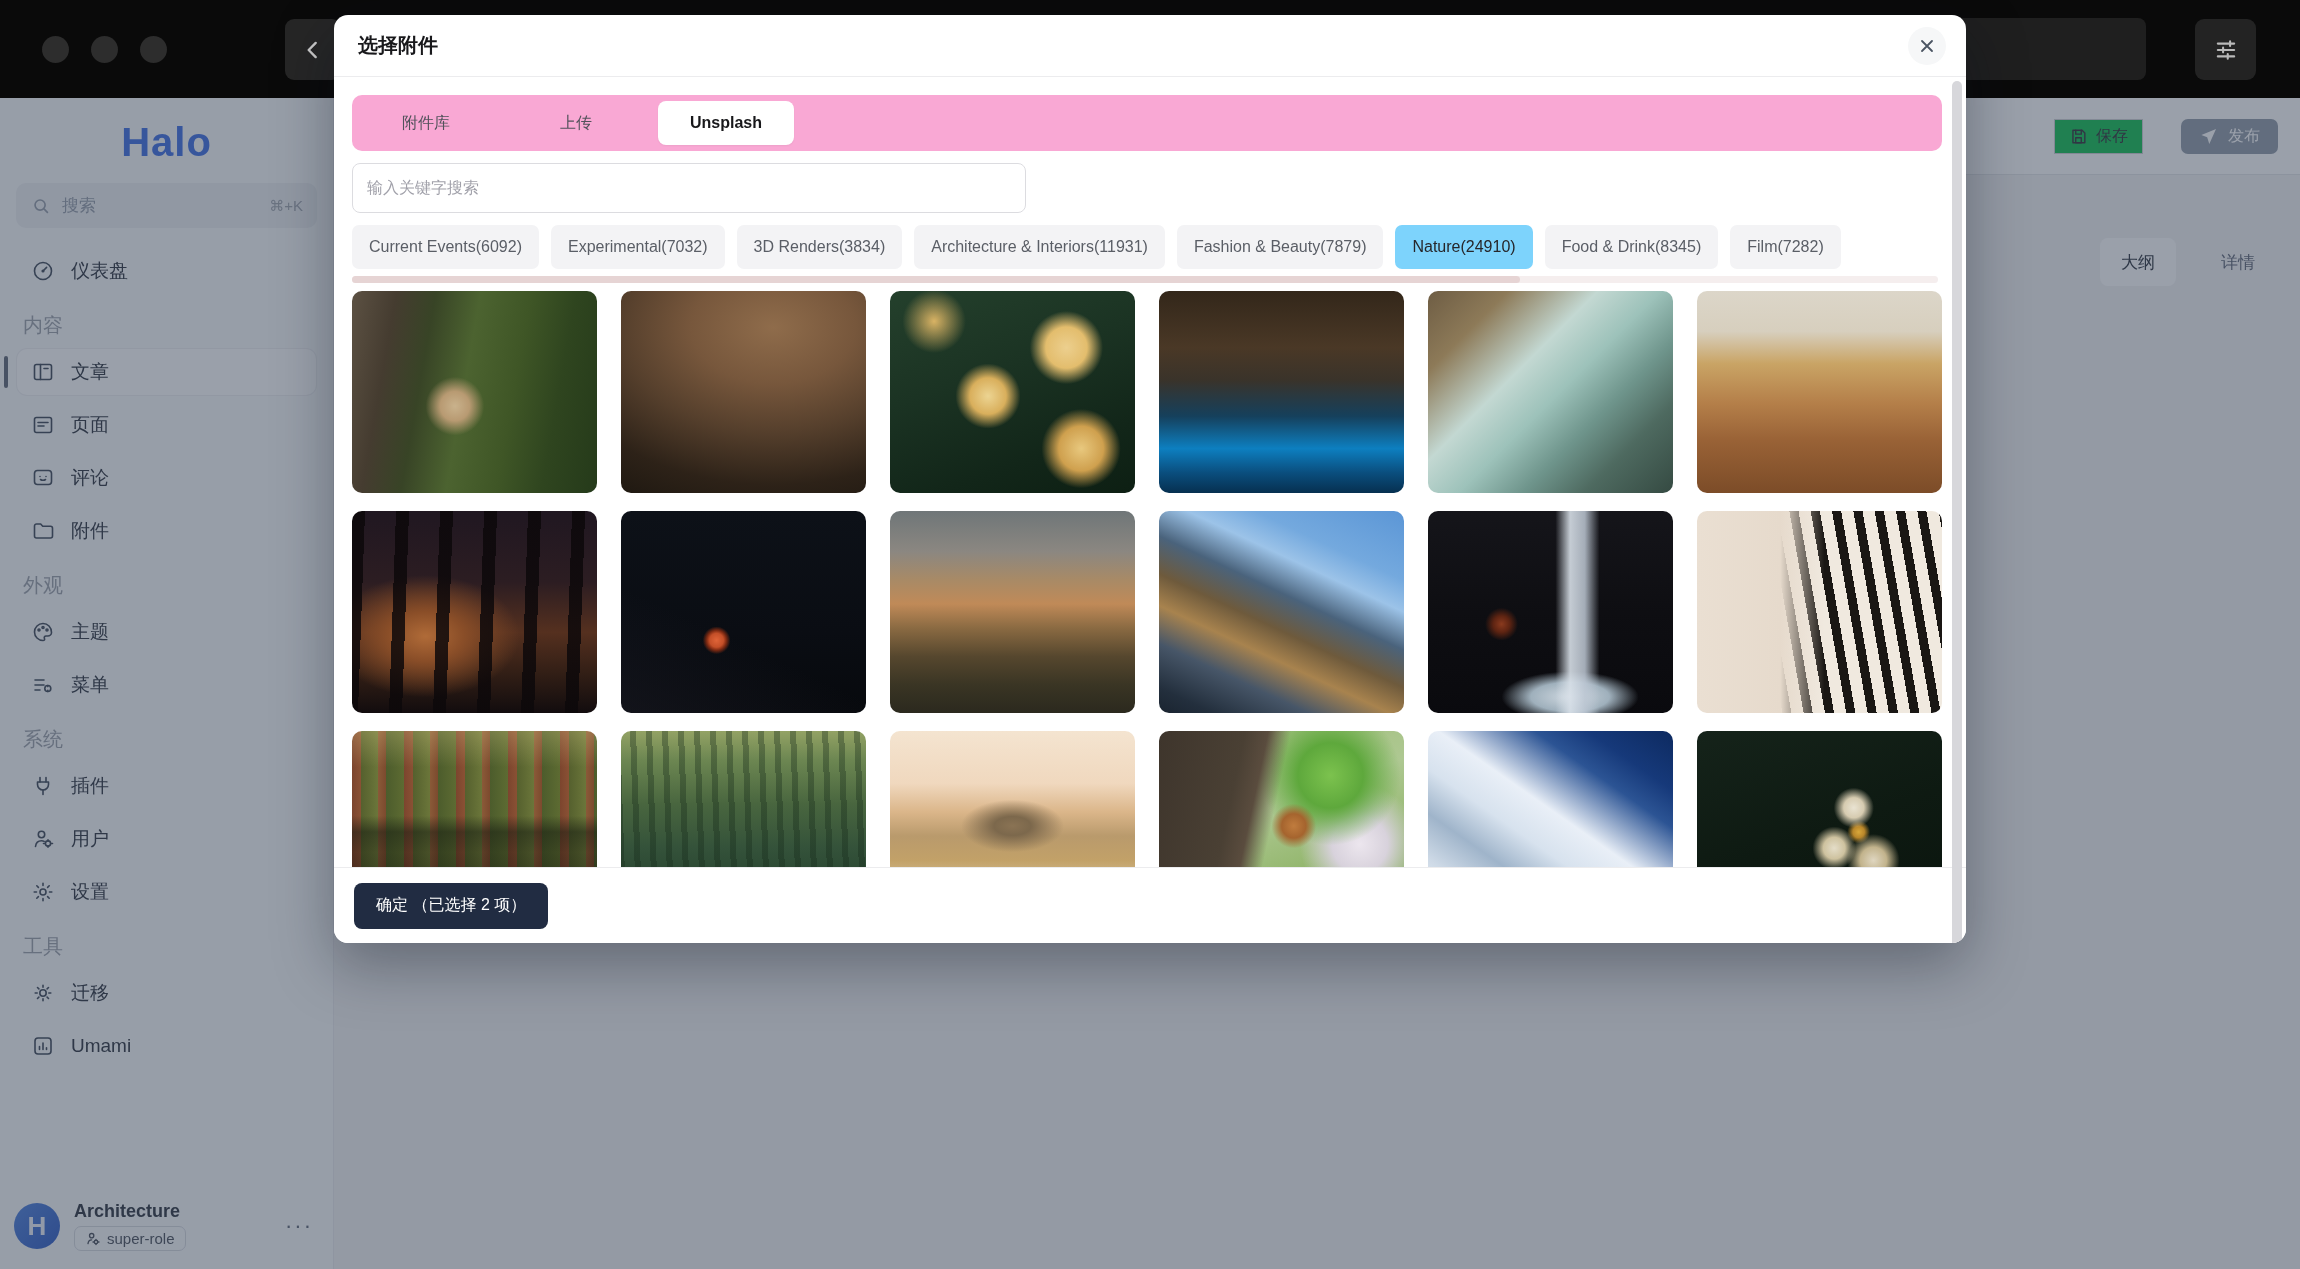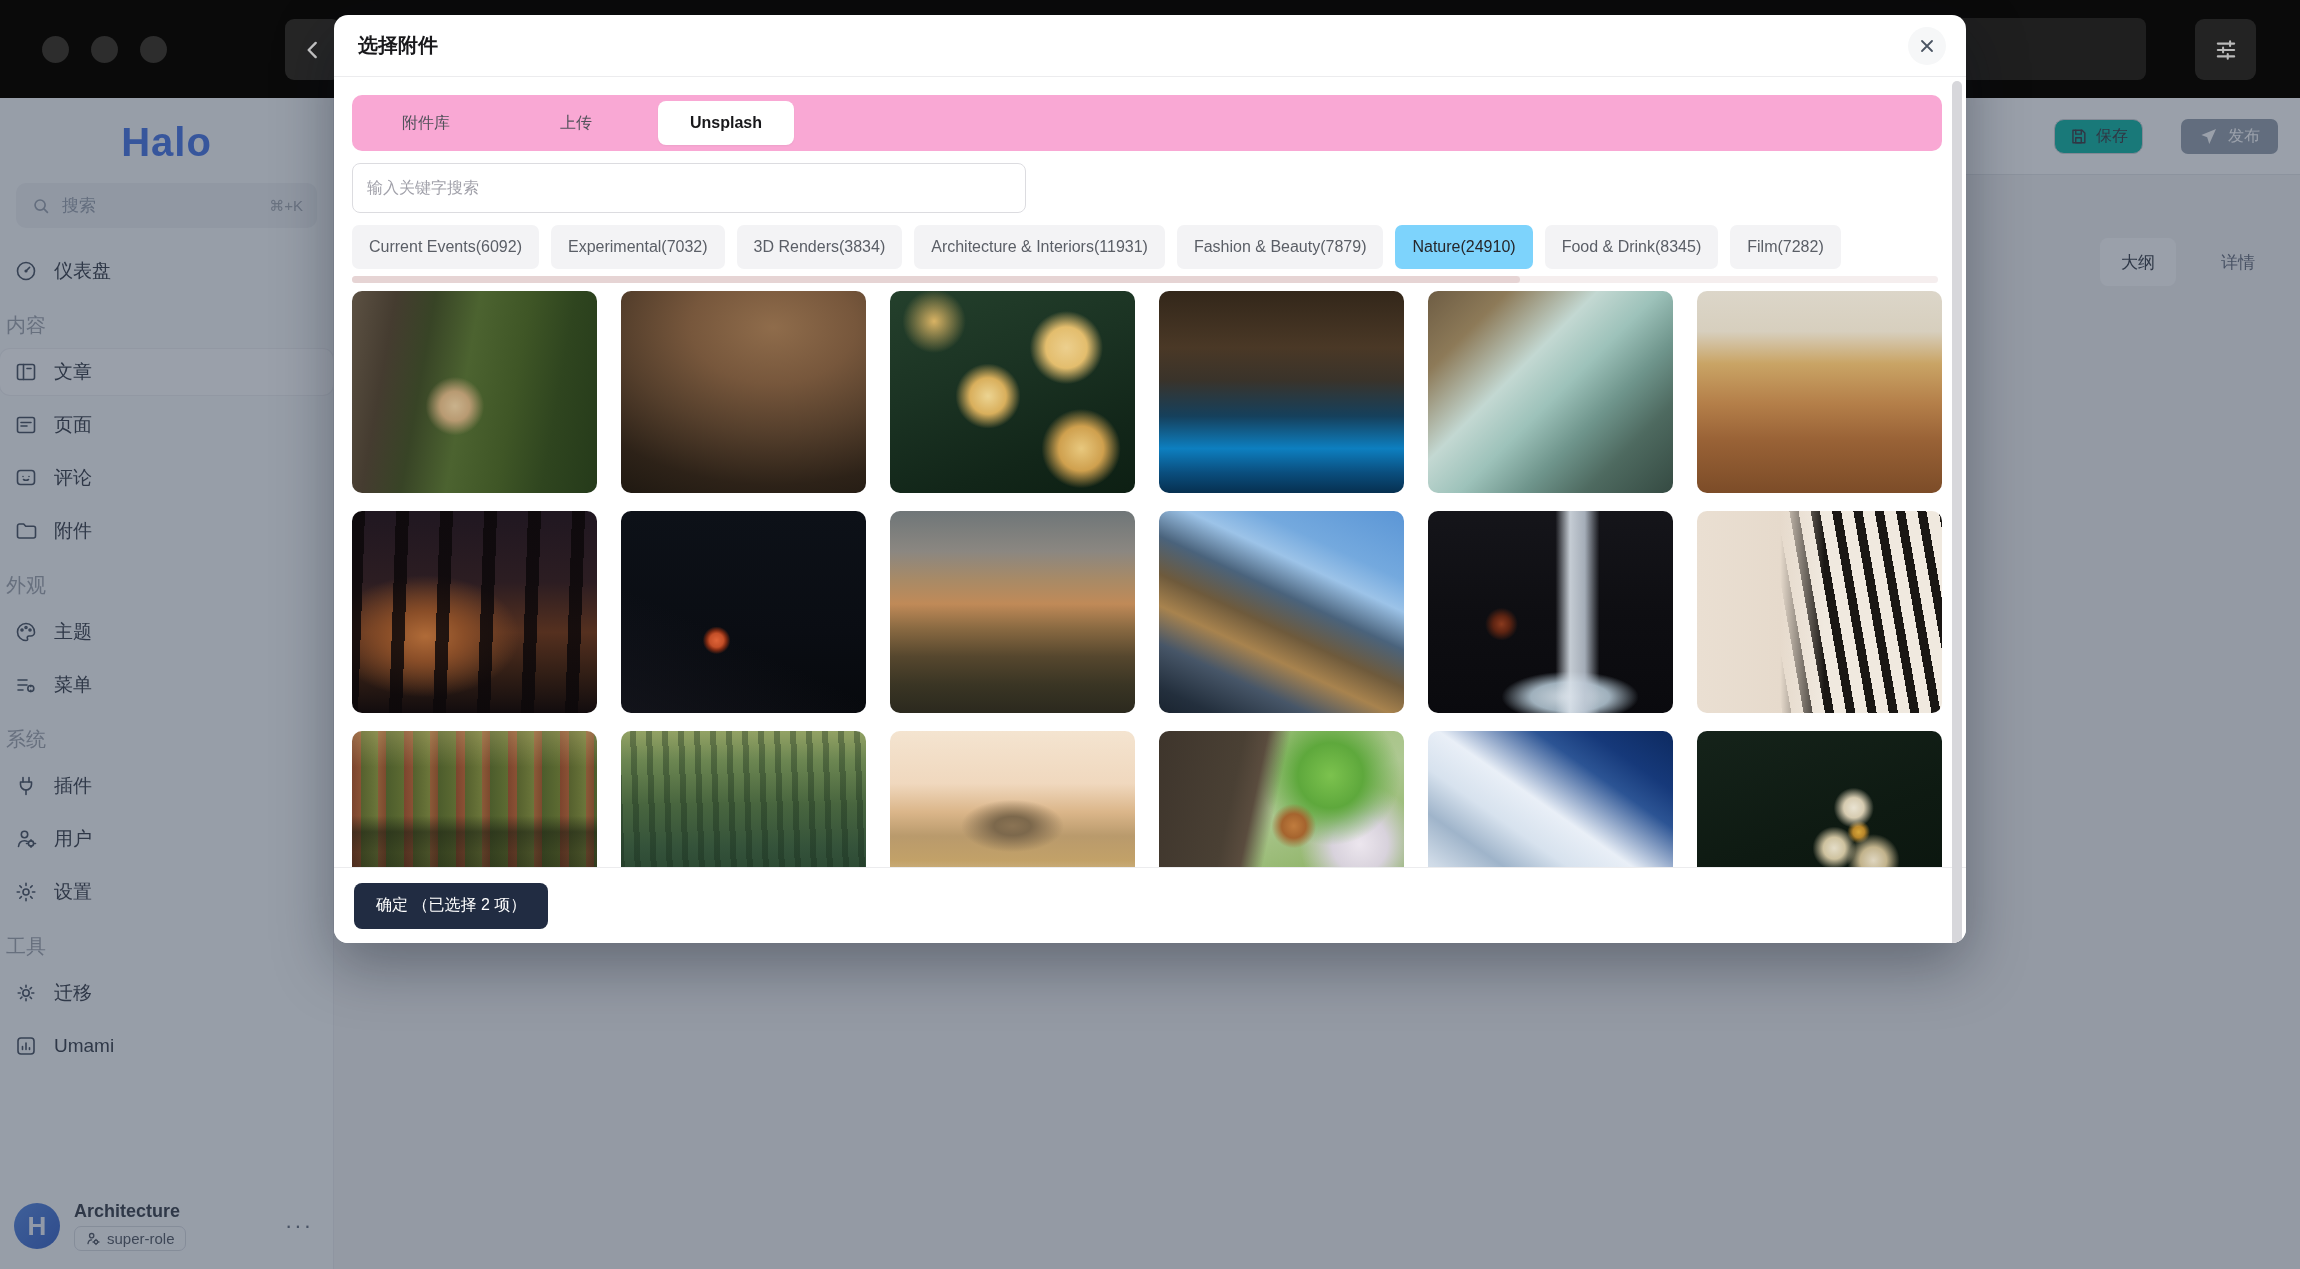--- a/index.html
+++ b/index.html
@@ -26,37 +26,37 @@
 
   
   .viewport { position:absolute; left:0; top:98px; width:2300px; height:1171px; background:#f4f4f5; }
 
   
   .sidebar { position:absolute; left:0; top:0; width:334px; height:100%; background:#fafbfc; border-right:1px solid #ececee; }
   .logo { margin:22px 0 0 0; text-align:center; font-size:40px; font-weight:bold; color:#4c79e6; letter-spacing:1px; }
   .side-search { margin:18px 16px 0 16px; height:45px; background:#eef0f2; border-radius:10px; display:flex; align-items:center; padding:0 14px; gap:10px; color:#9ca3af; }
   .side-search .ph { font-size:17px; flex:1; }
   .side-search .kbd { font-size:15px; color:#a8adb5; }
-  .side-nav { margin-top:20px; padding:0 0; }
+  .side-nav { margin-top:20px; padding:0 17px; }
   .side-section { font-size:20px; color:#a3a8b0; margin:18px 6px 10px 6px; }
   .side-item { position:relative; display:flex; align-items:center; gap:16px; height:46px; border-radius:10px; padding:0 14px; color:#3d434d; font-size:19px; margin-bottom:7px; }
   .side-item .icn { color:#4b5563; width:24px; height:24px; }
   .side-item.active { background:#ffffff; box-shadow:0 0 0 1px #f0f1f3; }
   .side-item.active::before { content:""; position:absolute; left:-13px; top:7px; width:4px; height:32px; background:#6b7280; border-radius:2px; }
   .side-user { position:absolute; left:0; bottom:0; width:100%; padding:14px 20px 18px 14px; display:flex; align-items:center; gap:14px; }
   .avatar { width:46px; height:46px; border-radius:50%; background:linear-gradient(135deg,#5a8ae0 0%,#3c66c8 100%); color:#eef2fb; font-size:26px; font-weight:bold; display:flex; align-items:center; justify-content:center; }
   .uinfo { flex:1; }
   .uname { font-size:18px; font-weight:bold; color:#3d434d; }
   .rolebadge { margin-top:4px; display:inline-flex; align-items:center; gap:6px; border:1px solid #d9dce1; border-radius:7px; padding:3px 10px; font-size:15px; color:#565c66; }
   .udots { color:#6b7280; font-size:22px; letter-spacing:2px; }
 
   
   .main { position:absolute; left:334px; top:0; right:0; height:100%; }
   .main-header { position:absolute; left:0; top:0; right:0; height:77px; background:#ffffff; border-bottom:1px solid #e6e7ea; }
-  .btn-save { position:absolute; right:157px; top:21px; height:35px; padding:0 14px; background:#14b8a6; border:1px solid #d4d4d8; border-radius:10px; display:flex; align-items:center; gap:8px; font-size:16px; color:#3f3f46; }
+  .btn-save { position:absolute; right:157px; top:21px; height:35px; padding:0 14px; background:#22c55e; border:1px solid #d4d4d8; border-radius:0; display:flex; align-items:center; gap:8px; font-size:16px; color:#3f3f46; }
   .btn-publish { position:absolute; right:22px; top:21px; height:35px; padding:0 18px; background:#99a2af; border-radius:7px; display:flex; align-items:center; gap:10px; font-size:16px; color:#ffffff; }
   .editor-tabs { position:absolute; right:24px; top:140px; display:flex; gap:24px; }
   .etab { height:48px; min-width:76px; padding:0 18px; display:flex; align-items:center; justify-content:center; font-size:17px; color:#6b7280; border-radius:8px; }
   .etab.active { background:#ffffff; color:#3d434d; }
 
   
   .overlay { position:absolute; inset:0; background:rgba(32,44,66,0.45); z-index:5; }
 
   
   .modal { position:absolute; left:334px; top:15px; width:1632px; height:928px; background:#fff; border-radius:14px; box-shadow:0 22px 60px rgba(10,15,30,0.35); z-index:10; display:flex; flex-direction:column; overflow:hidden; }

